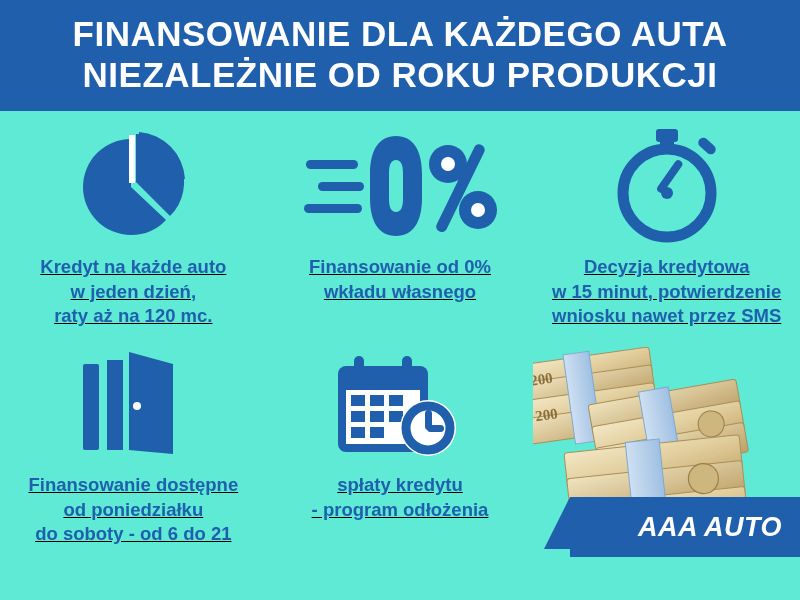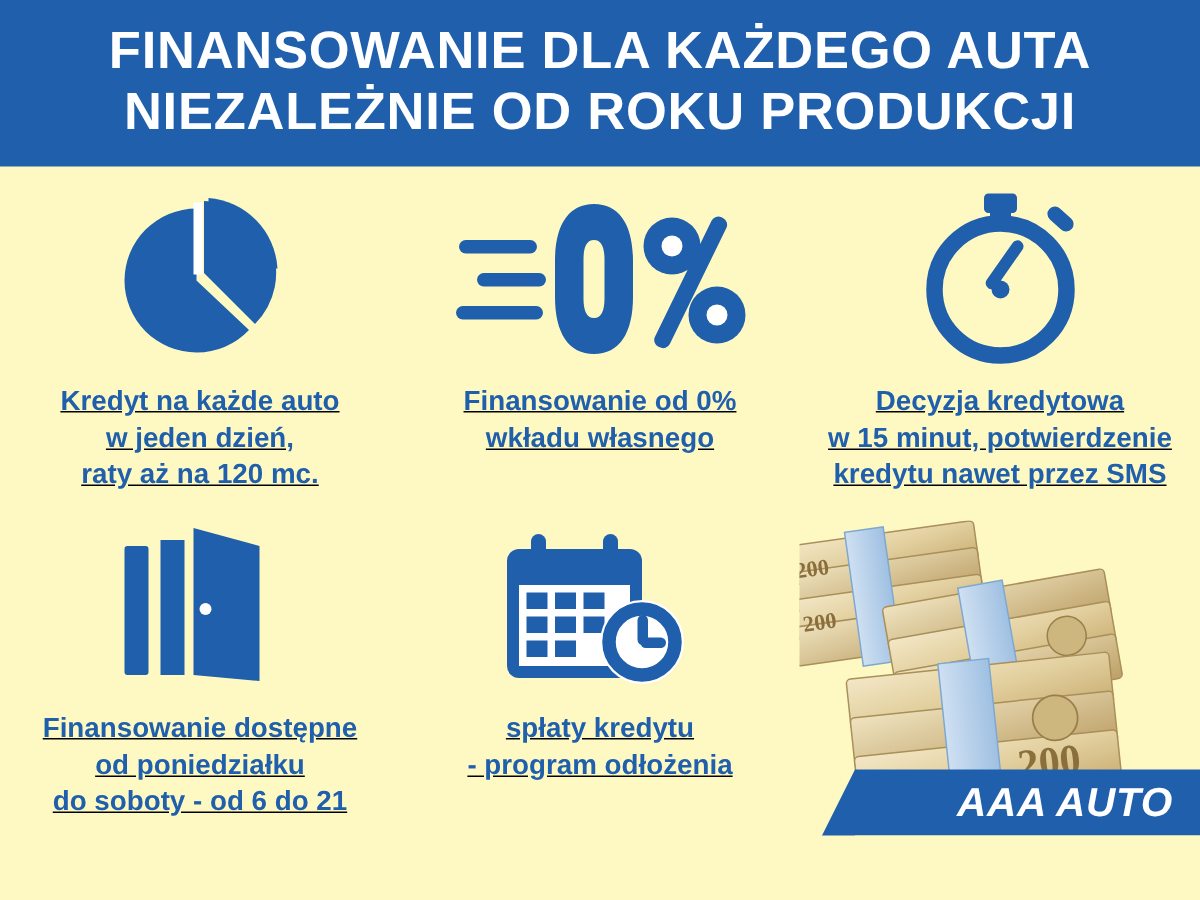--- a/index.html
+++ b/index.html
@@ -10,21 +10,21 @@
     width: 800px;
     height: 600px;
     background: #ffffff;
     font-family: "Liberation Sans", sans-serif;
     overflow: hidden;
   }
   .poster {
     position: relative;
     width: 800px;
     height: 600px;
-    background: #fef9c3;
+    background: #5eead4;
     box-sizing: border-box;
     display: flex;
     flex-direction: column;
   }
   
   .header {
     background: #1f5fac;
     color: #ffffff;
     padding: 14px 10px 16px 10px;
     text-align: center;
@@ -88,21 +88,21 @@
     bottom: 0;
     width: 290px;
     height: 210px;
   }
   
   .logo-bar {
     position: absolute;
     right: 0;
     bottom: 0;
     width: 230px;
-    height: 44px;
+    height: 60px;
     background: #1f5fac;
     display: flex;
     align-items: center;
     justify-content: flex-end;
     padding-right: 18px;
     box-sizing: border-box;
   }
   .logo-bar::before {
     content: "";
     position: absolute;
@@ -180,21 +180,21 @@
             <circle class="blue" cx="65" cy="66" r="6"></circle>
             <rect class="blue" x="62" y="30" width="8" height="38" rx="4" transform="rotate(35 66 52)"></rect>
             <rect class="blue" x="54" y="2" width="22" height="13" rx="3"></rect>
             <rect class="blue" x="58" y="12" width="14" height="12"></rect>
             <rect class="blue" x="95" y="14" width="20" height="10" rx="5" transform="rotate(42 105 19)"></rect>
           </svg>
         </div>
         <div class="caption">
           <span class="l">Decyzja kredytowa</span>
           <span class="l">w 15 minut, potwierdzenie</span>
-          <span class="l">kredytu nawet przez SMS</span>
+          <span class="l">wniosku nawet przez SMS</span>
         </div>
       </div>
 
       <div class="cell">
         <div class="icon-wrap">
           <svg width="120" height="110" viewBox="0 0 120 110" aria-hidden="true">
             <rect class="blue" x="10" y="14" width="16" height="86" rx="2"></rect>
             <path class="blue" d="M34 10 L34 100 L50 100 L50 10 Z"></path>
             <path class="blue" d="M56 2 L100 14 L100 104 L56 100 Z"></path>
             <circle cx="64" cy="56" r="4" fill="#ffffff"></circle>

